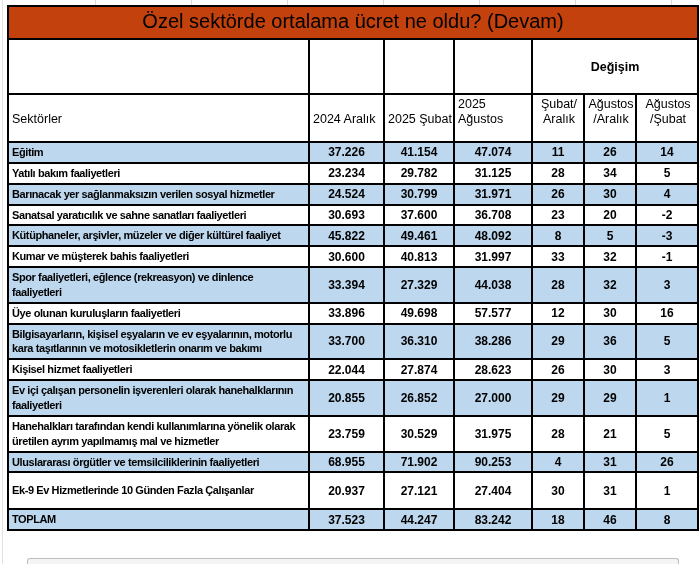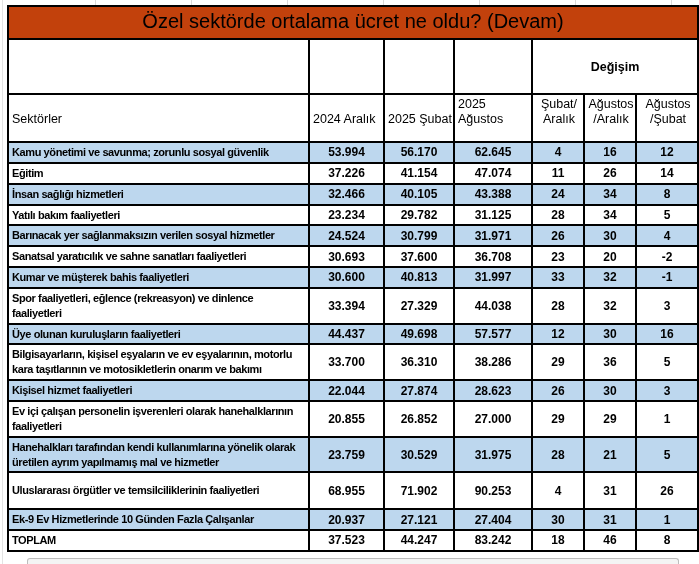--- a/index.html
+++ b/index.html
@@ -144,45 +144,27 @@
         <th class="chg">Şubat/
 Aralık</th>
         <th class="chg">Ağustos
 /Aralık</th>
         <th class="chg">Ağustos
 /Şubat</th>
       </tr>
     </thead>
     <tbody id="rows">
         <tr>
-    <td class="sector">Kamu yönetimi ve savunma; zorunlu sosyal güvenlik</td>
-    <td class="num">53.994</td>
-    <td class="num">56.170</td>
-    <td class="num">62.645</td>
-    <td class="num">4</td>
-    <td class="num">16</td>
-    <td class="num">12</td>
-  </tr>
-        <tr>
     <td class="sector">Eğitim</td>
     <td class="num">37.226</td>
     <td class="num">41.154</td>
     <td class="num">47.074</td>
     <td class="num">11</td>
     <td class="num">26</td>
     <td class="num">14</td>
-  </tr>
-        <tr>
-    <td class="sector">İnsan sağlığı hizmetleri</td>
-    <td class="num">32.466</td>
-    <td class="num">40.105</td>
-    <td class="num">43.388</td>
-    <td class="num">24</td>
-    <td class="num">34</td>
-    <td class="num">8</td>
   </tr>
         <tr>
     <td class="sector">Yatılı bakım faaliyetleri</td>
     <td class="num">23.234</td>
     <td class="num">29.782</td>
     <td class="num">31.125</td>
     <td class="num">28</td>
     <td class="num">34</td>
     <td class="num">5</td>
   </tr>
@@ -198,40 +180,49 @@
         <tr>
     <td class="sector">Sanatsal yaratıcılık ve sahne sanatları faaliyetleri</td>
     <td class="num">30.693</td>
     <td class="num">37.600</td>
     <td class="num">36.708</td>
     <td class="num">23</td>
     <td class="num">20</td>
     <td class="num">-2</td>
   </tr>
         <tr>
+    <td class="sector">Kütüphaneler, arşivler, müzeler ve diğer kültürel faaliyet</td>
+    <td class="num">45.822</td>
+    <td class="num">49.461</td>
+    <td class="num">48.092</td>
+    <td class="num">8</td>
+    <td class="num">5</td>
+    <td class="num">-3</td>
+  </tr>
+        <tr>
     <td class="sector">Kumar ve müşterek bahis faaliyetleri</td>
     <td class="num">30.600</td>
     <td class="num">40.813</td>
     <td class="num">31.997</td>
     <td class="num">33</td>
     <td class="num">32</td>
     <td class="num">-1</td>
   </tr>
         <tr>
     <td class="sector">Spor faaliyetleri, eğlence (rekreasyon) ve dinlence faaliyetleri</td>
     <td class="num">33.394</td>
     <td class="num">27.329</td>
     <td class="num">44.038</td>
     <td class="num">28</td>
     <td class="num">32</td>
     <td class="num">3</td>
   </tr>
         <tr>
     <td class="sector">Üye olunan kuruluşların faaliyetleri</td>
-    <td class="num">44.437</td>
+    <td class="num">33.896</td>
     <td class="num">49.698</td>
     <td class="num">57.577</td>
     <td class="num">12</td>
     <td class="num">30</td>
     <td class="num">16</td>
   </tr>
         <tr>
     <td class="sector">Bilgisayarların, kişisel eşyaların ve ev eşyalarının, motorlu kara taşıtlarının ve motosikletlerin onarım ve bakımı</td>
     <td class="num">33.700</td>
     <td class="num">36.310</td>

